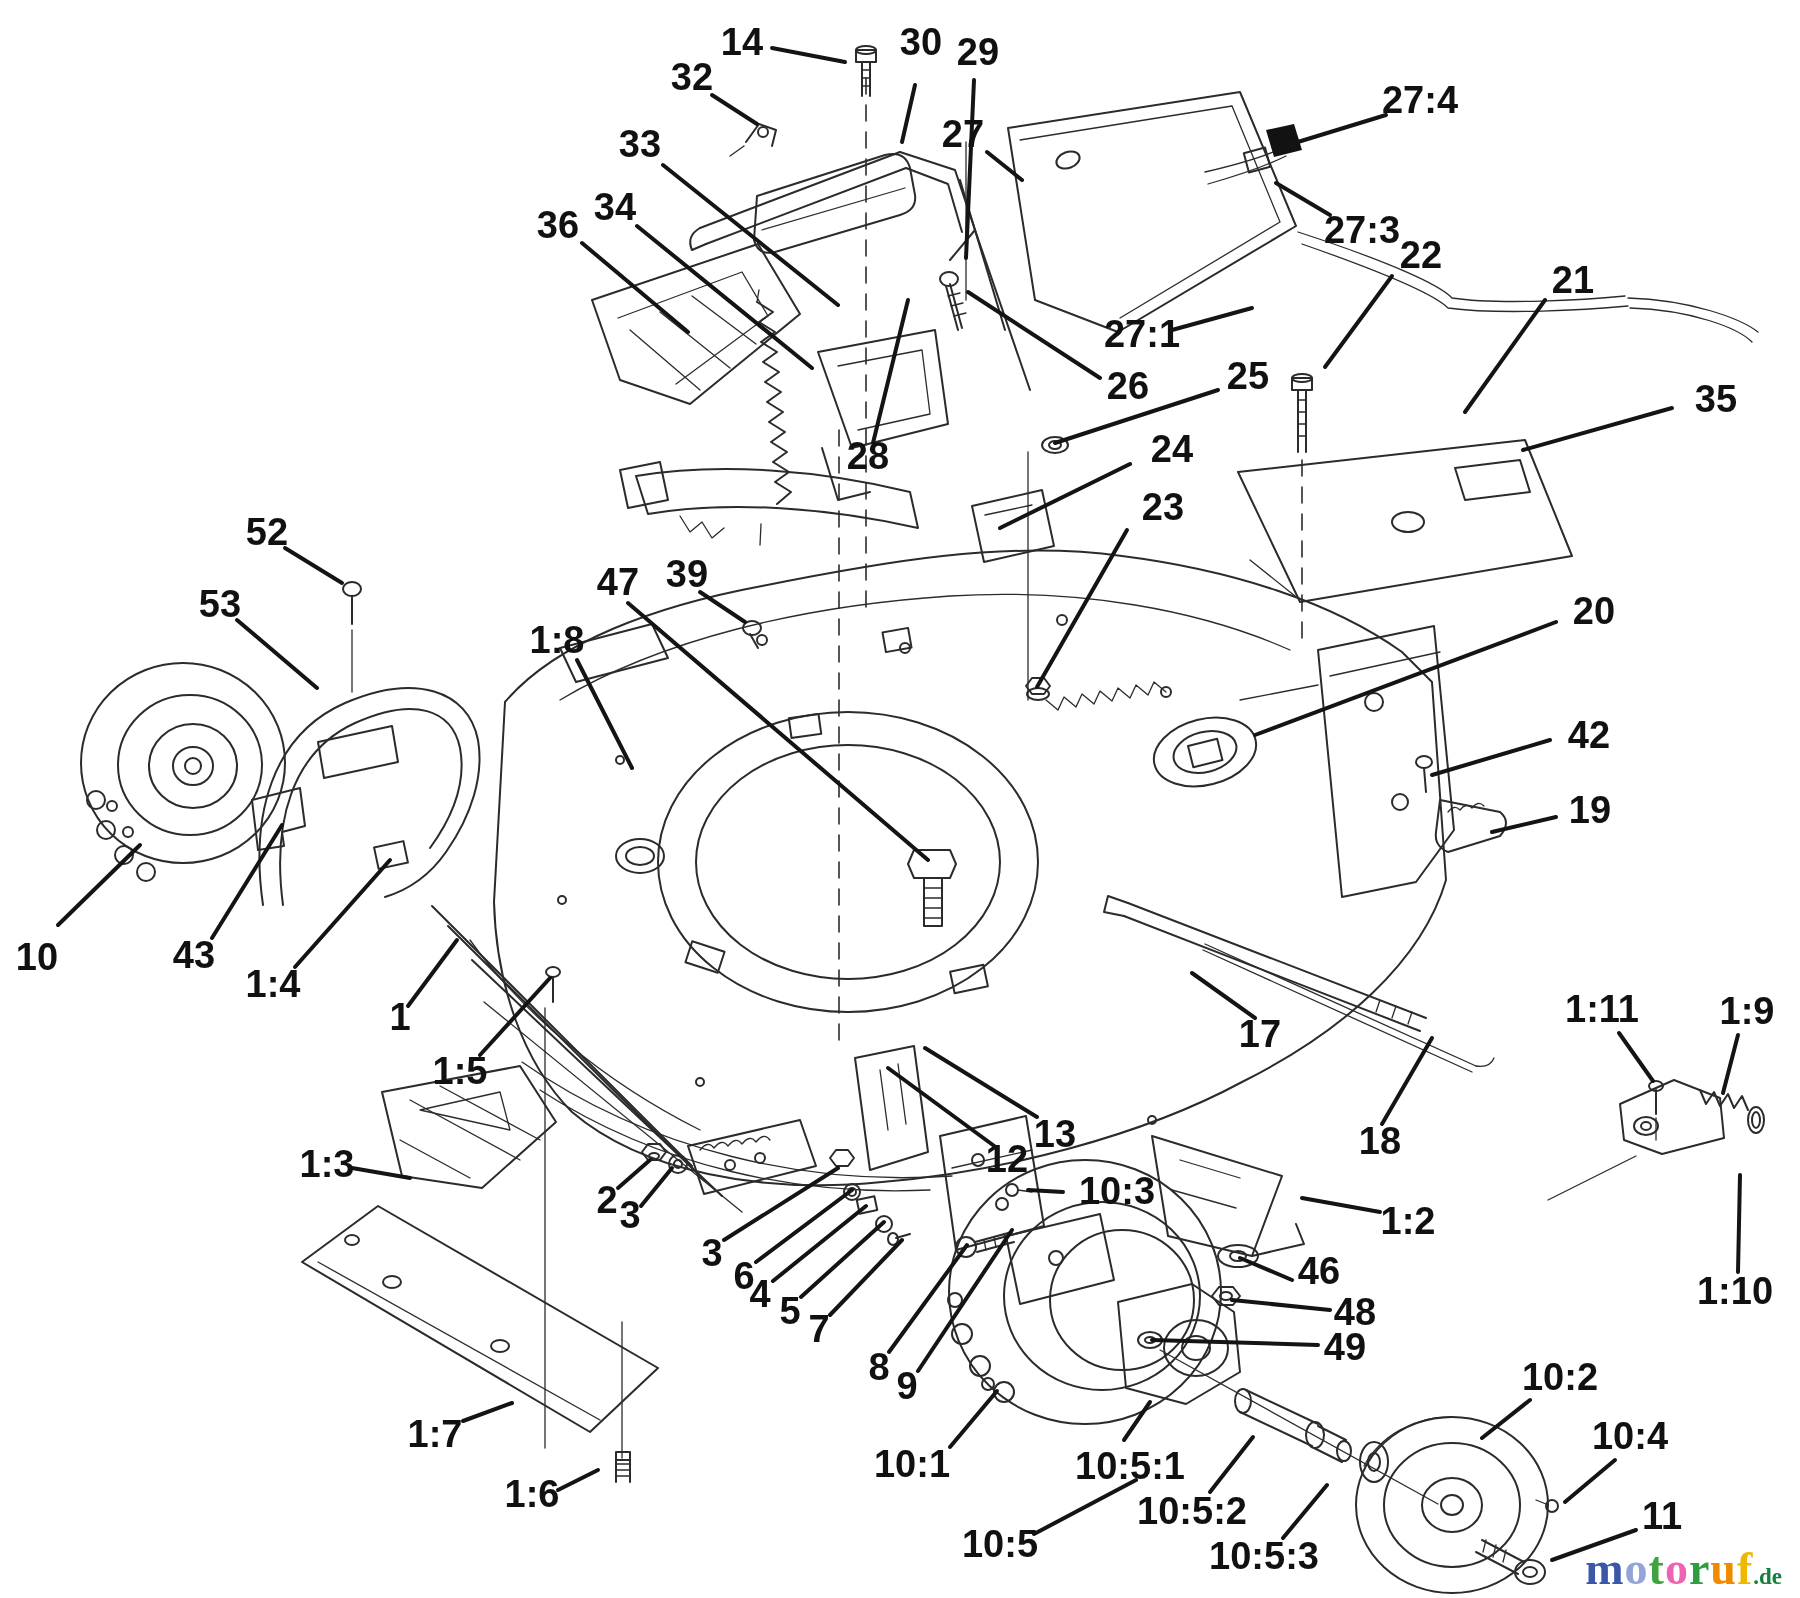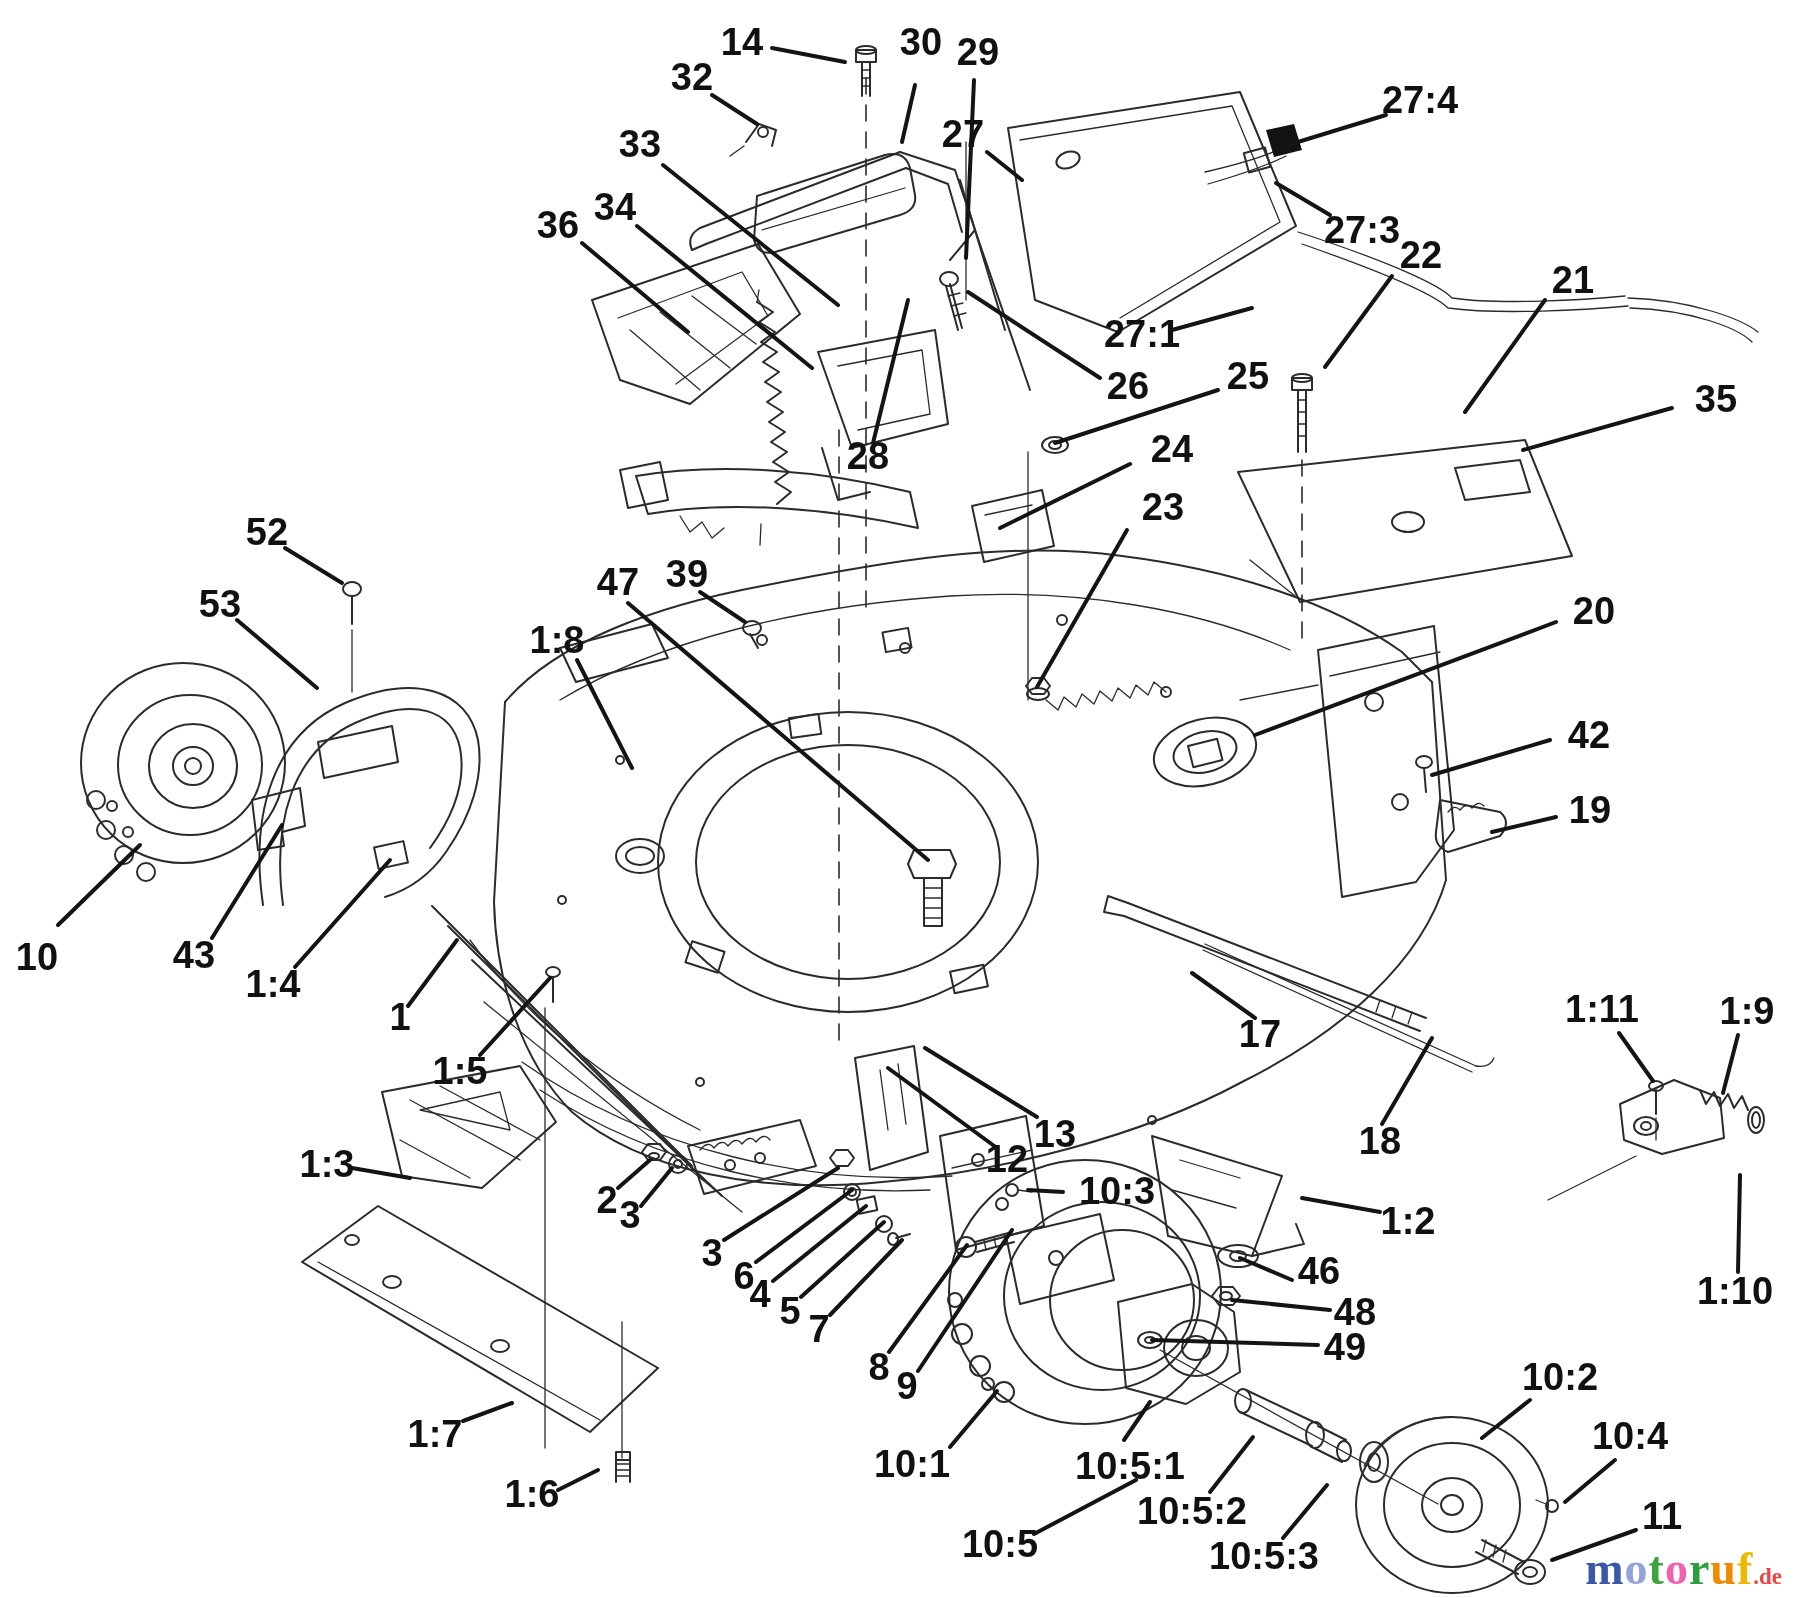--- a/index.html
+++ b/index.html
@@ -9,21 +9,21 @@
   .art, .art *{stroke:#2b2b2b;fill:none;stroke-width:2;stroke-linejoin:round;stroke-linecap:round;}
   .art .thin{stroke-width:1.3;}
   .art .dashed{stroke-dasharray:16 11;stroke-width:1.6;}
   .art .dark{fill:#121212;stroke:none;}
   #leaders line{stroke:#141414;stroke-width:4;stroke-linecap:round;}
   #labels text{font-family:"Liberation Sans",sans-serif;font-weight:bold;font-size:38px;
                fill:#111111;text-anchor:middle;dominant-baseline:middle;}
   .watermark{position:absolute;right:14px;bottom:6px;
              font-family:"Liberation Serif",serif;font-weight:bold;font-size:46px;
              letter-spacing:1px;line-height:1;white-space:nowrap;}
-  .watermark .suffix{font-size:23px;font-weight:bold;color:#ef4444;letter-spacing:0;}
+  .watermark .suffix{font-size:23px;font-weight:bold;color:#15803d;letter-spacing:0;}
 </style>
 </head>
 <body>
 
 <div class="stage">
 <svg id="diagram-svg" width="1800" height="1598" viewBox="0 0 1800 1598" xmlns="http://www.w3.org/2000/svg">
 
   <g class="art">
 
     <g>

